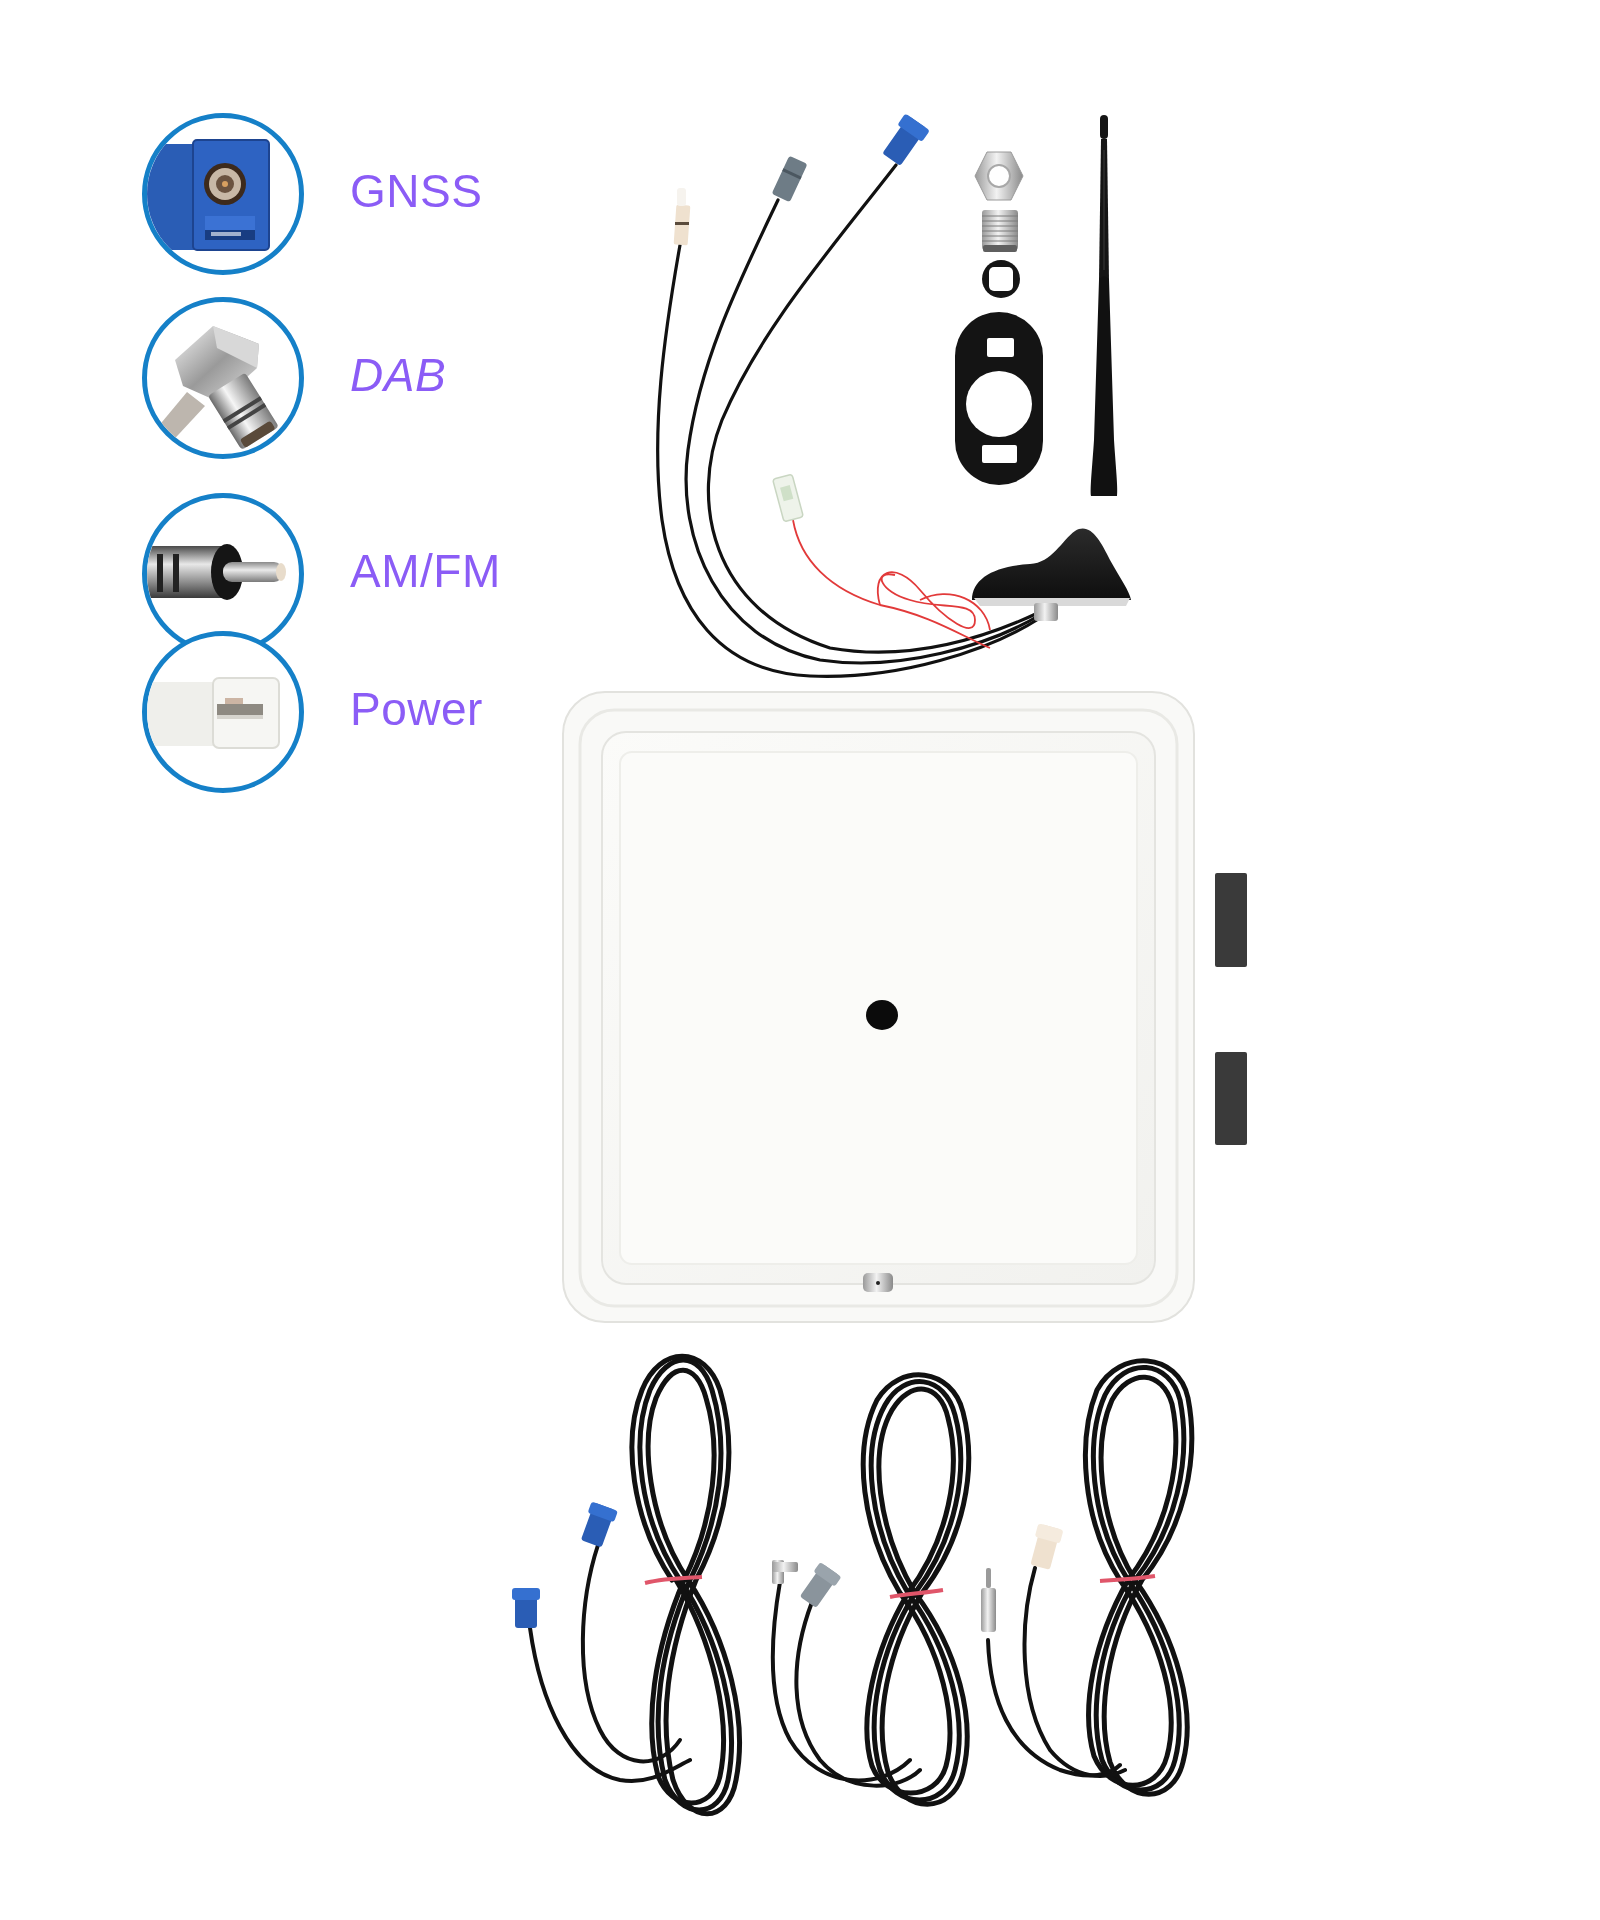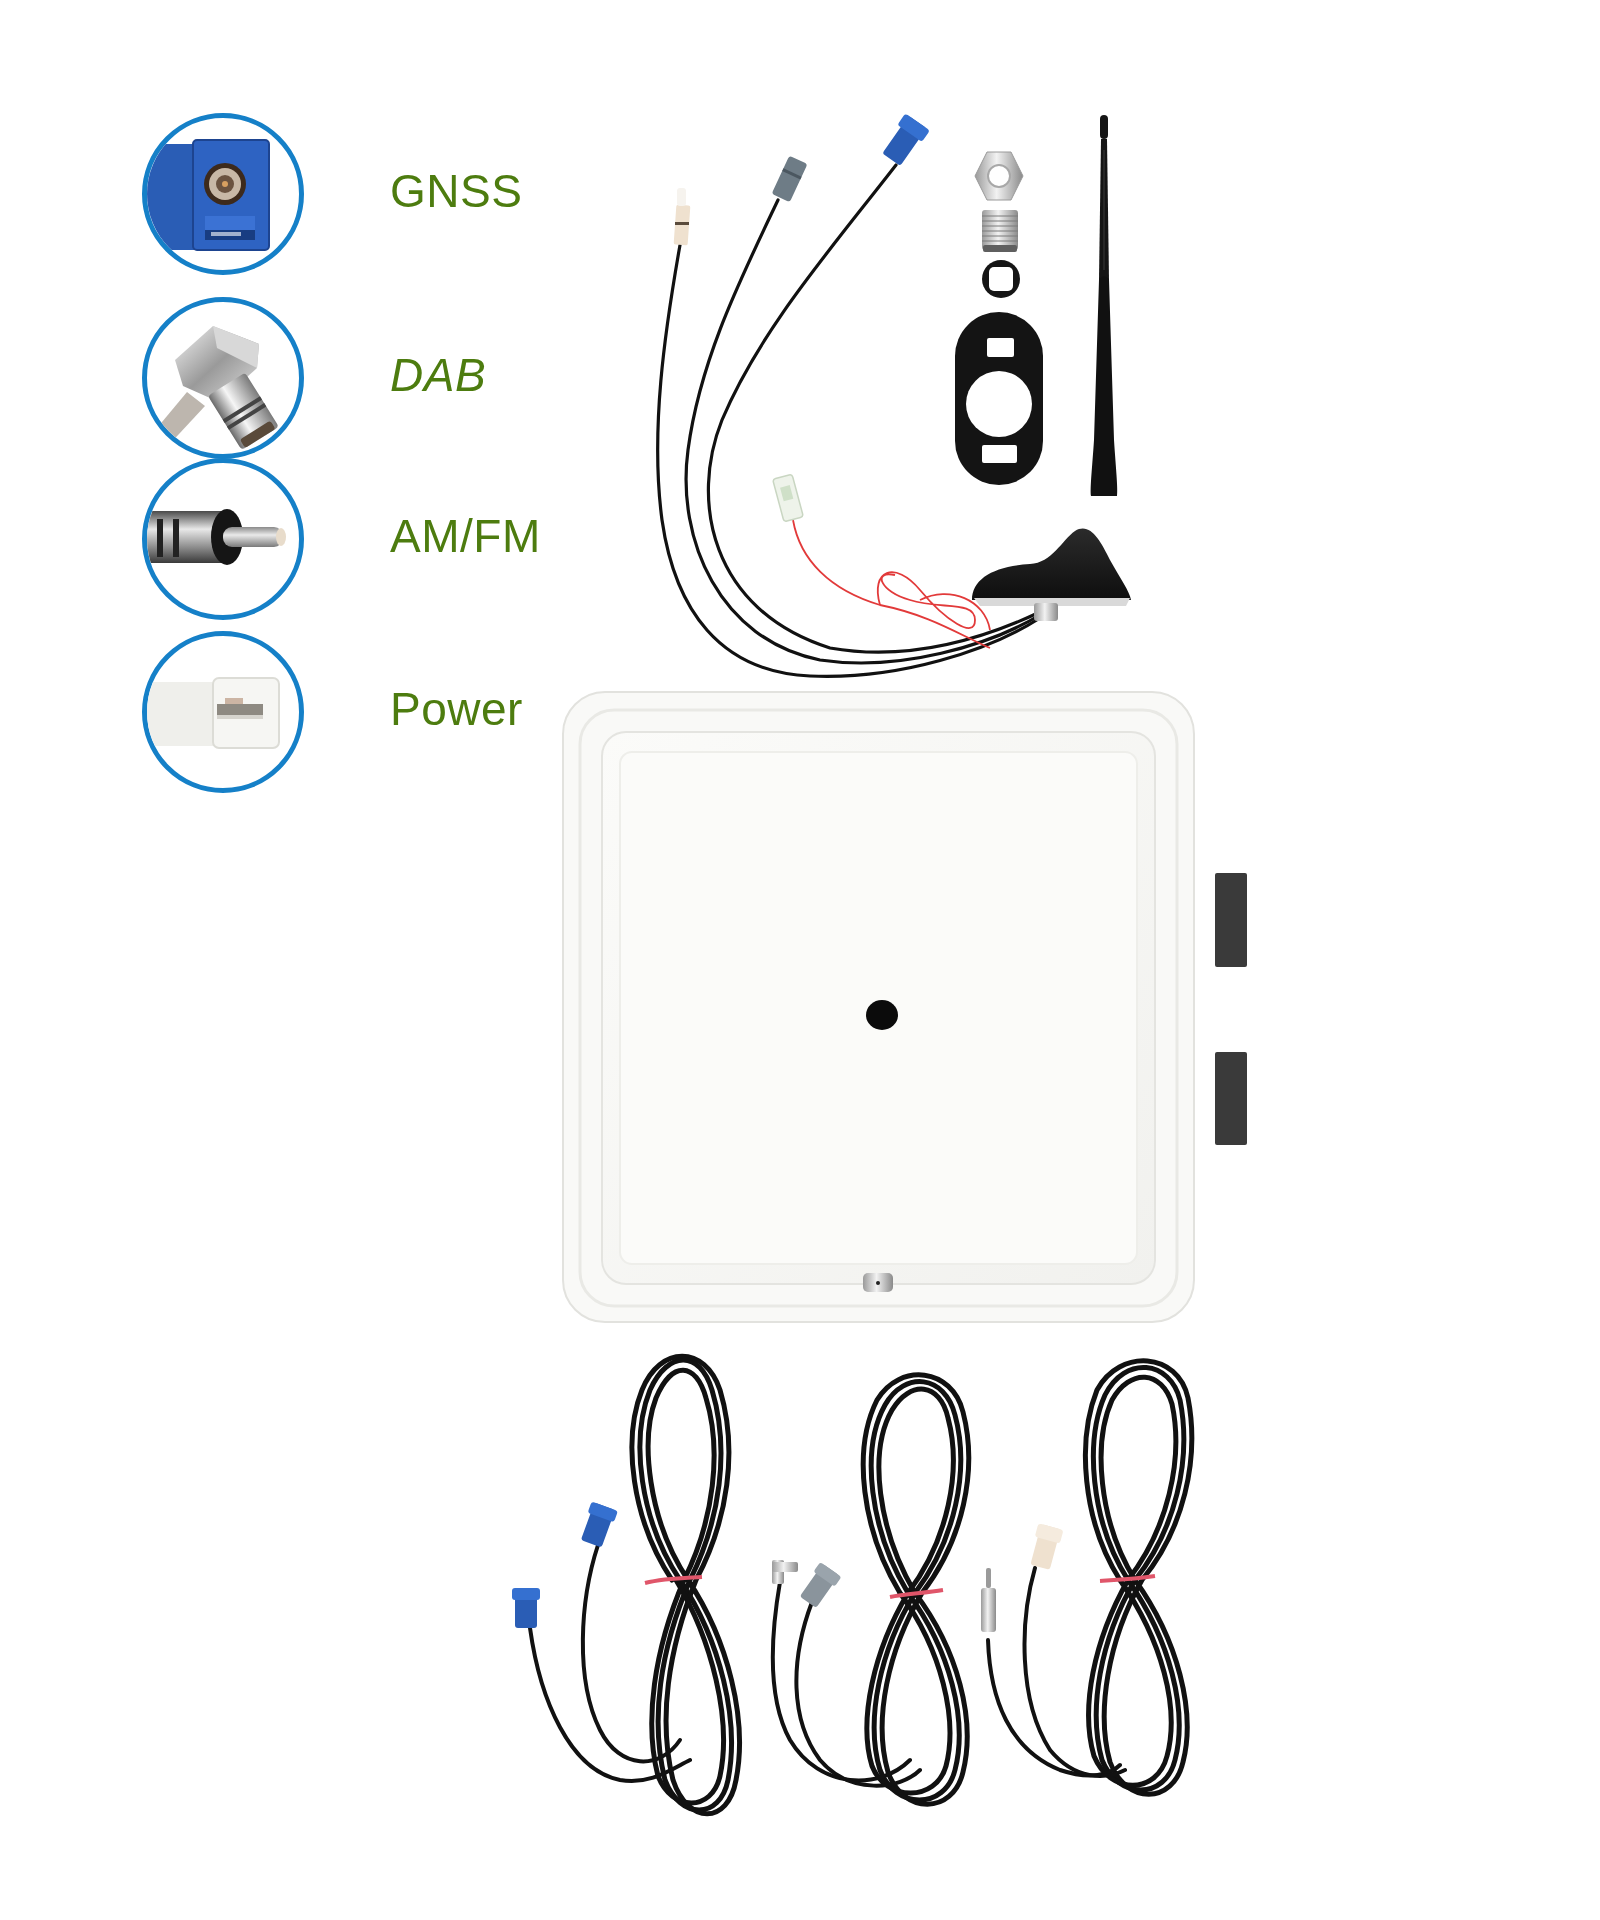--- a/index.html
+++ b/index.html
@@ -3,21 +3,21 @@
   <meta charset="utf-8">
   <style>
     html, body { margin: 0; padding: 0; background: #ffffff; }
     body { width: 1600px; height: 1920px; position: relative; overflow: hidden;
            font-family: "Liberation Sans", "DejaVu Sans", sans-serif; }
     .legend-item { position: absolute; left: 142px; width: 400px; height: 164px; }
     .legend-ring { position: absolute; left: 0; top: 0; width: 152px; height: 152px;
                    border: 5px solid #1580c8; border-radius: 50%; overflow: hidden; background: #fff; }
     .legend-ring svg { position: absolute; left: 0; top: 0; width: 152px; height: 152px; }
     .legend-label { position: absolute; left: 208px; top: 52px; font-size: 46px; line-height: 52px;
-                    color: #4d7c0f; letter-spacing: 0.5px; white-space: nowrap; margin-left: 40px; }
+                    color: #8b5cf6; letter-spacing: 0.5px; white-space: nowrap; }
     #product { position: absolute; left: 0; top: 0; width: 1600px; height: 1920px; }
   </style>
 </head>
 <body>
 
 <div class="legend-item" style="top:113px;">
   <div class="legend-ring">
     <svg viewBox="0 0 152 152">
       <rect x="-6" y="26" width="76" height="106" rx="6" fill="#2a5db5"></rect>
       <rect x="46" y="22" width="76" height="110" rx="4" fill="#2e63c2"></rect>
@@ -56,21 +56,21 @@
         <rect x="70" y="74" width="44" height="64" rx="4" fill="url(#metal2)"></rect>
         <rect x="70" y="102" width="44" height="4" fill="#444"></rect>
         <rect x="70" y="110" width="44" height="4" fill="#444"></rect>
         <rect x="74" y="128" width="36" height="10" rx="3" fill="#5a4a3a"></rect>
       </g>
     </svg>
   </div>
   <div class="legend-label">DAB</div>
 </div>
 
-<div class="legend-item" style="top:458px;">
+<div class="legend-item" style="top:493px;">
   <div class="legend-ring">
     <svg viewBox="0 0 152 152">
       <defs>
         <linearGradient id="metal3" x1="0" y1="0" x2="0" y2="1">
           <stop offset="0" stop-color="#4a4a4a"></stop>
             <stop offset="0.35" stop-color="#e8e8e8"></stop>
             <stop offset="0.7" stop-color="#8c8c8c"></stop>
             <stop offset="1" stop-color="#3a3a3a"></stop>
         </linearGradient>
         <linearGradient id="pin" x1="0" y1="0" x2="0" y2="1">

